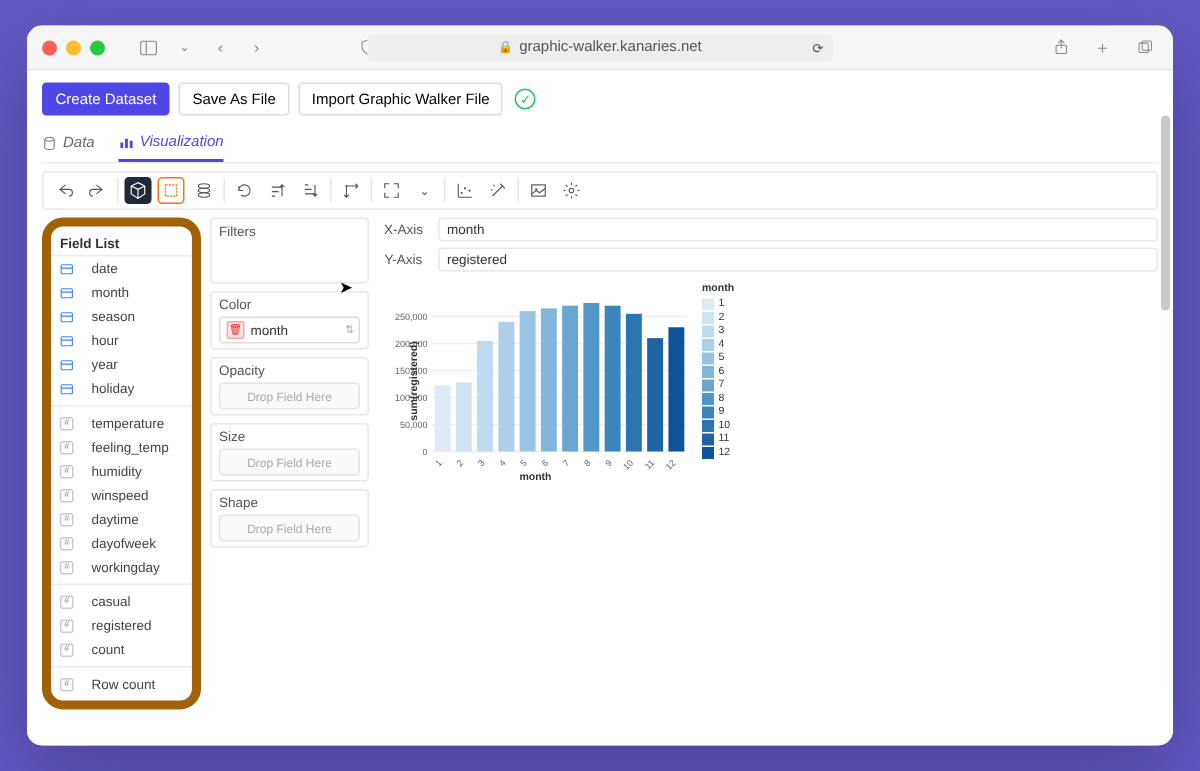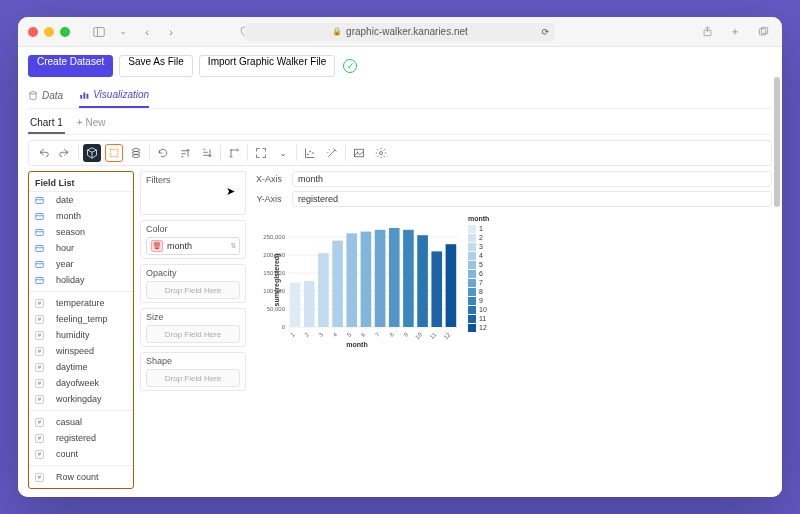--- a/index.html
+++ b/index.html
@@ -13,21 +13,21 @@
 .tb-sep { width: 8px; }
 .urlbar { position: absolute; left: 50%; transform: translateX(-50%); width: 310px; height: 18px; background: #eee; border-radius: 4px; display: flex; align-items: center; justify-content: center; font-size: 10px; color: #555; }
 .tb-right { margin-left: auto; display: flex; gap: 10px; color: #888; }
 .content { flex: 1; overflow: hidden; position: relative; background: #fff; }
 .scroll-inner { padding: 8px 10px 10px 10px; height: 100%; position: relative; }
 .scrollbar { position: absolute; right: 2px; top: 30px; width: 6px; height: 130px; background: #c8c8c8; border-radius: 3px; }
 
 .topbar { display: flex; align-items: center; gap: 6px; margin-bottom: 8px; }
 .select-ds { height: 22px; border: 1px solid #ddd; border-radius: 3px; padding: 0 14px 0 6px; font-size: 10px; display: flex; align-items: center; position: relative; }
 .select-ds::after { content: "⇅"; position: absolute; right: 3px; font-size: 8px; color: #888; }
-.btn { height: 22px; padding: 0 8px; font-size: 10px; border: 1px solid #ddd; border-radius: 3px; background: #fff; display: flex; }
+.btn { height: 22px; padding: 0 8px; font-size: 10px; border: 1px solid #ddd; border-radius: 3px; background: #fff; display: flex; align-items: center; }
 .btn.primary { background: #4f46e5; color: #fff; border-color: #4f46e5; }
 .check-ic { width: 14px; height: 14px; border: 1.5px solid #22c55e; border-radius: 50%; display: flex; align-items: center; justify-content: center; color: #22c55e; font-size: 9px; margin-left: 2px; }
 
 .tabs-main { display: flex; gap: 16px; border-bottom: 1px solid #eee; font-size: 10px; margin-bottom: 4px; font-style: italic; }
 .tab-m { display: flex; align-items: center; gap: 4px; padding: 4px 0 6px 0; color: #666; }
 .tab-m.active { color: #4f46e5; border-bottom: 2px solid #4f46e5; }
 .tab-ic { width: 10px; height: 10px; }
 
 .chart-tabs { display: flex; gap: 10px; font-size: 10px; color: #555; border-bottom: 1px solid #eee; }
 .ct { padding: 4px 2px; }
@@ -35,21 +35,21 @@
 .ct.new { color: #999; }
 
 .toolbar2 { display: flex; align-items: center; gap: 4px; border: 1px solid #e8e8e8; border-radius: 3px; padding: 3px 5px; margin: 5px 0; }
 .t2 { width: 18px; height: 18px; display: flex; align-items: center; justify-content: center; color: #555; border-radius: 3px; }
 .t2 svg { width: 12px; height: 12px; }
 .t2.cube { background: #1f2937; color: #fff; }
 .t2.sq { border: 1.5px solid #f97316; color: #f97316; }
 .vsep { width: 1px; height: 16px; background: #e5e5e5; }
 
 .workspace { display: flex; gap: 6px; }
-.panel { border: 1px solid #a16207; border-radius: 3px; background: #fff; }
+.panel { border: 6px solid #a16207; border-radius: 14px; background: #fff; }
 .fieldlist { width: 106px; padding: 3px 0; }
 .fl-title { font-size: 9px; font-weight: 600; padding: 3px 6px; color: #333; border-bottom: 1px solid #eee; }
 .fl-item { display: flex; align-items: center; gap: 12px; padding: 3px 6px; font-size: 9px; color: #444; }
 .fl-ic { width: 9px; height: 9px; display: flex; align-items: center; justify-content: center; font-size: 8px; }
 .fl-ic.dim { color: #3b82f6; } .fl-ic.meas { color: #888; border: 1px solid #ccc; border-radius: 2px; font-size: 6px; }
 .fl-sep { height: 1px; background: #eee; margin: 3px 0; }
 
 .midcol { width: 106px; display: flex; flex-direction: column; gap: 5px; }
 .mbox { border: 1px solid #e8e8e8; border-radius: 3px; padding: 3px 5px; }
 .mbox-title { font-size: 9px; color: #555; margin-bottom: 3px; }
@@ -148,24 +148,20 @@
         <div class="tab-m active">
           <svg class="tab-ic" viewBox="0 0 16 16">
               <rect x="2" y="8" width="3" height="6" fill="currentColor"></rect>
               <rect x="7" y="4" width="3" height="10" fill="currentColor"></rect>
               <rect x="12" y="6" width="3" height="8" fill="currentColor"></rect>
             </svg>
           <span>Visualization</span>
         </div>
       </div>
 
-      <div class="chart-tabs">
-        <div class="ct active"><span>Chart 1</span></div>
-        <div class="ct new"><span>+ New</span></div>
-      </div>
 
       <span class="cursor">➤</span>
 
       <div class="toolbar2">
         <div class="t2">
             <svg viewBox="0 0 16 16">
               <path d="M9 3 L4 7 L9 11 M4 7 H12 A3 3 0 0 1 12 13" fill="none" stroke="currentColor"></path>
             </svg>
           </div>
         <div class="t2">

